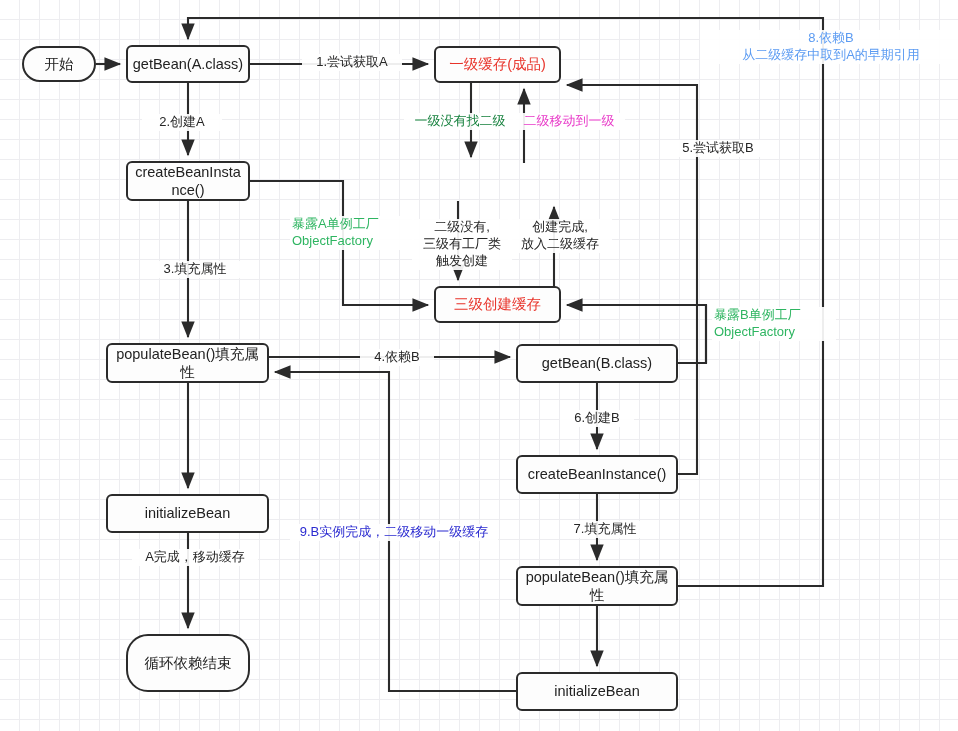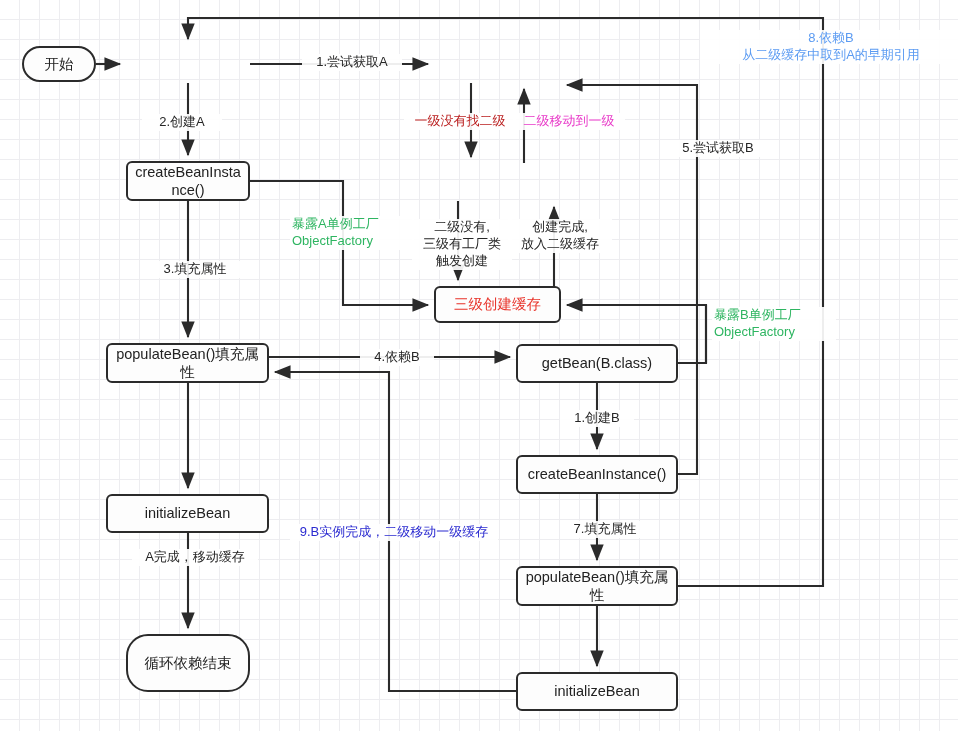--- a/index.html
+++ b/index.html
@@ -57,21 +57,21 @@
     color: #262626;
     background: rgba(255,255,255,0.92);
     white-space: pre;
     text-align: center;
     z-index: 4;
     padding: 0 2px;
   }
   .label.green   { color: #2eb561; }
   .label.blue    { color: #5b9bf2; }
   .label.indigo  { color: #2a2ad0; }
-  .label.violet  { color: #b91c1c; font-family: Liberation Serif, serif; }
+  .label.violet  { color: #15803d; font-family: Liberation Serif, serif; }
   .label.magenta { color: #e838c8; }
   .watermark {
     position: absolute;
     font-size: 13px;
     color: #e2e2e2;
     letter-spacing: 0.4px;
     z-index: 2;
     white-space: pre;
   }
 </style>
@@ -125,21 +125,23 @@
       <path d="M597,494 L597,560" marker-end="url(#ah)"></path>
 
       <path d="M597,606 L597,666" marker-end="url(#ah)"></path>
 
       <path d="M678,586 L823,586 L823,18 L188,18 L188,39" marker-end="url(#ah)"></path>
     </g>
   </svg>
 
   <div class="node terminator" style="left:22px;top:46px;width:74px;height:36px;">开始</div>
 
-
+  <div class="node" style="left:126px;top:45px;width:124px;height:38px;">getBean(A.class)</div>
+
+  <div class="node cache" style="left:434px;top:46px;width:127px;height:37px;">一级缓存(成品)</div>
 
   <div class="node" style="left:126px;top:161px;width:124px;height:40px;white-space:pre;">createBeanInsta
 nce()</div>
 
 
   <div class="node cache" style="left:434px;top:286px;width:127px;height:37px;">三级创建缓存</div>
 
   <div class="node" style="left:106px;top:343px;width:163px;height:40px;white-space:pre;">populateBean()填充属
 性</div>
 
@@ -159,21 +161,21 @@
   <div class="label" style="left:302px;top:54px;width:96px;">1.尝试获取A</div>
 
   <div class="label" style="left:142px;top:114px;width:76px;">2.创建A</div>
 
   <div class="label" style="left:150px;top:261px;width:86px;">3.填充属性</div>
 
   <div class="label" style="left:360px;top:349px;width:70px;">4.依赖B</div>
 
   <div class="label" style="left:666px;top:140px;width:100px;">5.尝试获取B</div>
 
-  <div class="label" style="left:560px;top:410px;width:70px;">1.创建B</div>
+  <div class="label" style="left:560px;top:410px;width:70px;">6.创建B</div>
 
   <div class="label" style="left:560px;top:521px;width:86px;">7.填充属性</div>
 
   <div class="label blue" style="left:700px;top:30px;width:258px;">8.依赖B
 从二级缓存中取到A的早期引用</div>
 
   <div class="label indigo" style="left:290px;top:524px;width:204px;">9.B实例完成，二级移动一级缓存</div>
 
   <div class="label violet" style="left:404px;top:113px;width:108px;">一级没有找二级</div>
 

